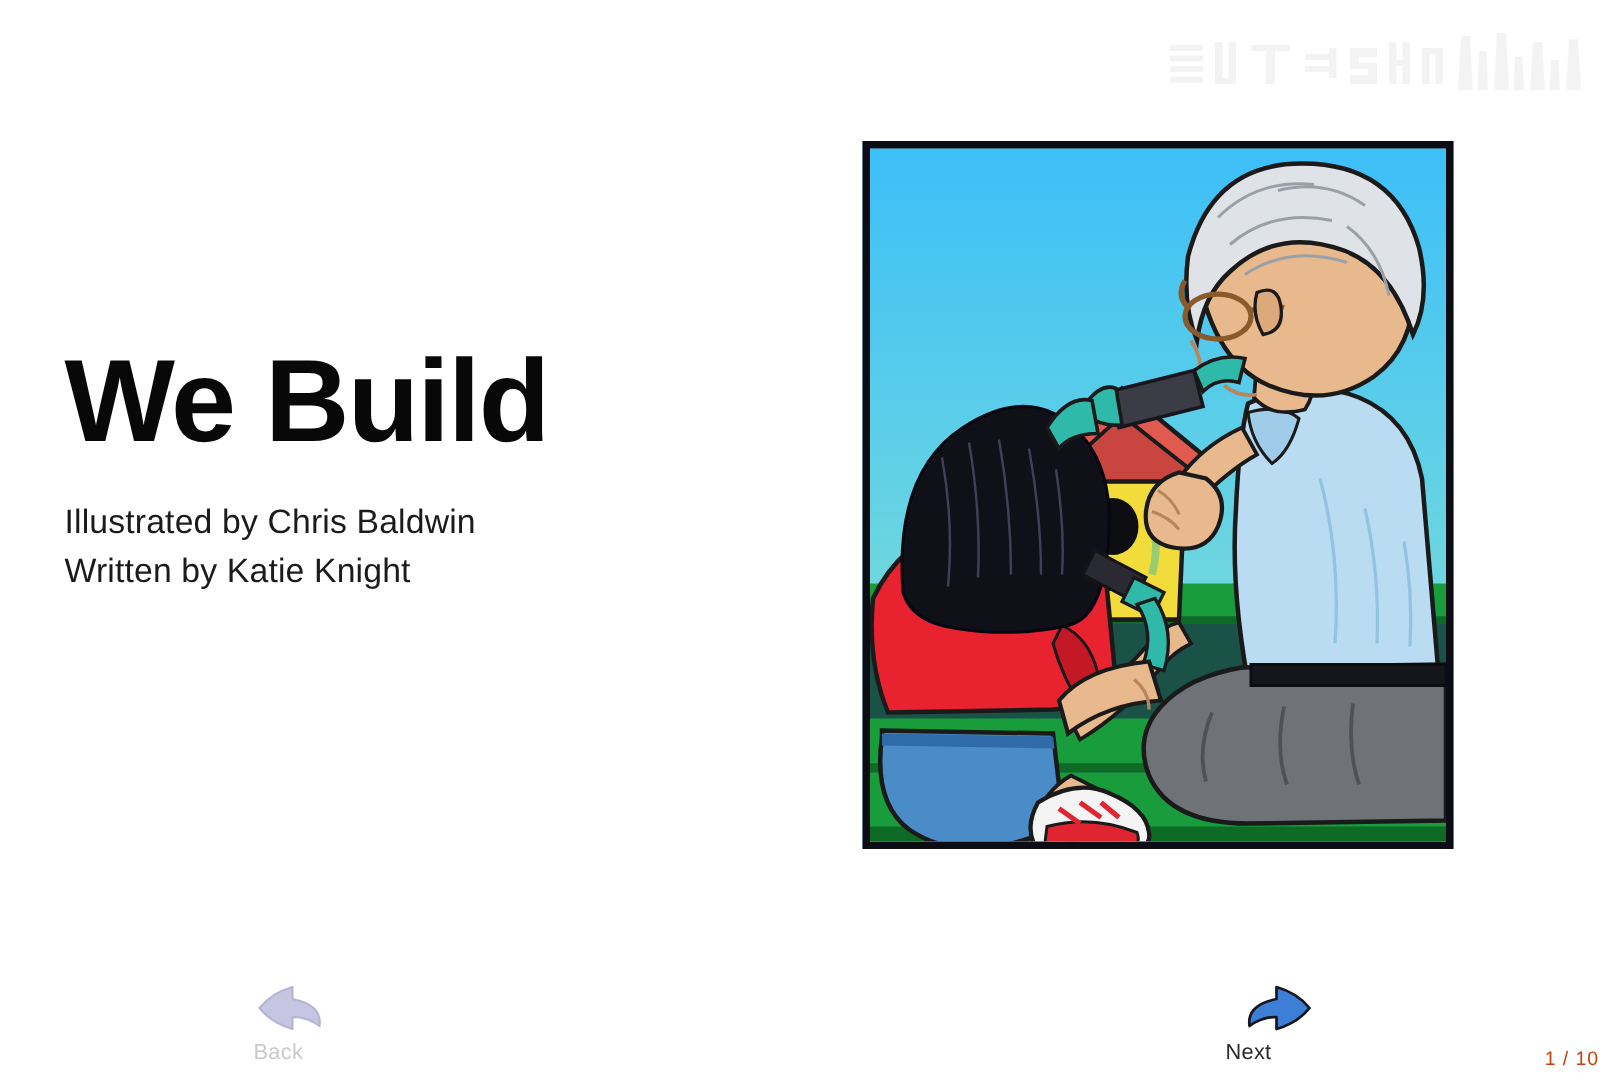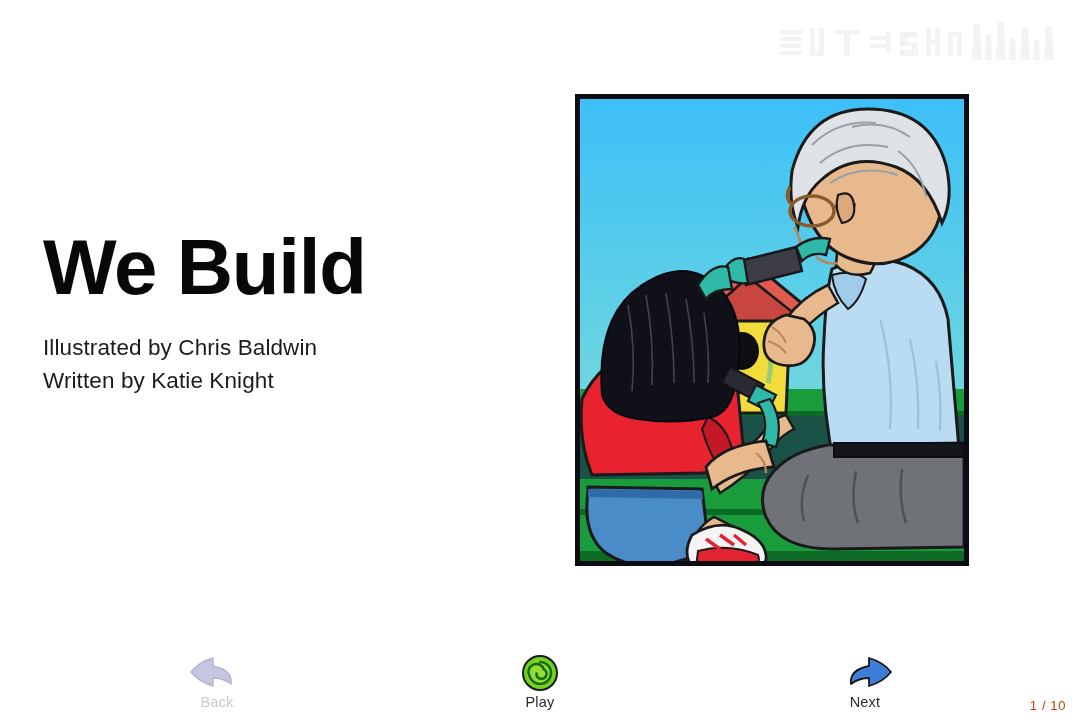--- a/index.html
+++ b/index.html
@@ -76,21 +76,20 @@
   .navbar {
     position: absolute;
     left: 0;
     bottom: 0;
     width: 1080px;
     height: 72px;
   }
   .nav-btn {
     position: absolute;
     width: 96px;
-    text-align: center;
     top: 6px;
     user-select: none;
   }
   .nav-btn .glyph {
     display: block;
     height: 38px;
     line-height: 0;
   }
   .nav-btn .caption {
     display: block;
@@ -298,30 +297,20 @@
 
     <div class="nav-btn" id="btn-back">
       <span class="glyph">
         <svg width="60" height="36" viewBox="0 0 60 36" xmlns="http://www.w3.org/2000/svg">
           <path d="M26 4 Q12 8 4 18 Q12 28 26 32 L26 24 Q36 24 44 30 Q46 16 26 12 Z" fill="#c6c6e2" stroke="#b4b4d6" stroke-width="1.4" stroke-linejoin="round"></path>
         </svg>
       </span>
       <span class="caption">Back</span>
     </div>
 
-    <div class="nav-btn" id="btn-play">
-      <span class="glyph">
-        <svg width="40" height="38" viewBox="0 0 40 38" xmlns="http://www.w3.org/2000/svg">
-          <circle cx="20" cy="19" r="17" fill="#6ed21e" stroke="#1c1c20" stroke-width="2"></circle>
-          <circle cx="20" cy="19" r="13" fill="#a8e83c" opacity="0.6"></circle>
-          <path d="M20 8 a11 11 0 1 1 -10.5 14 a8 8 0 1 1 14.5 -6.5 a5 5 0 1 1 -7.5 4" fill="none" stroke="#1a6b10" stroke-width="2.6" stroke-linecap="round"></path>
-        </svg>
-      </span>
-      <span class="caption">Play</span>
-    </div>
 
     <div class="nav-btn" id="btn-next">
       <span class="glyph">
         <svg width="60" height="36" viewBox="0 0 60 36" xmlns="http://www.w3.org/2000/svg">
           <path d="M34 4 Q48 8 56 18 Q48 28 34 32 L34 24 Q24 24 16 30 Q14 16 34 12 Z" fill="#3d7fd6" stroke="#16161c" stroke-width="1.8" stroke-linejoin="round"></path>
         </svg>
       </span>
       <span class="caption">Next</span>
     </div>
 

